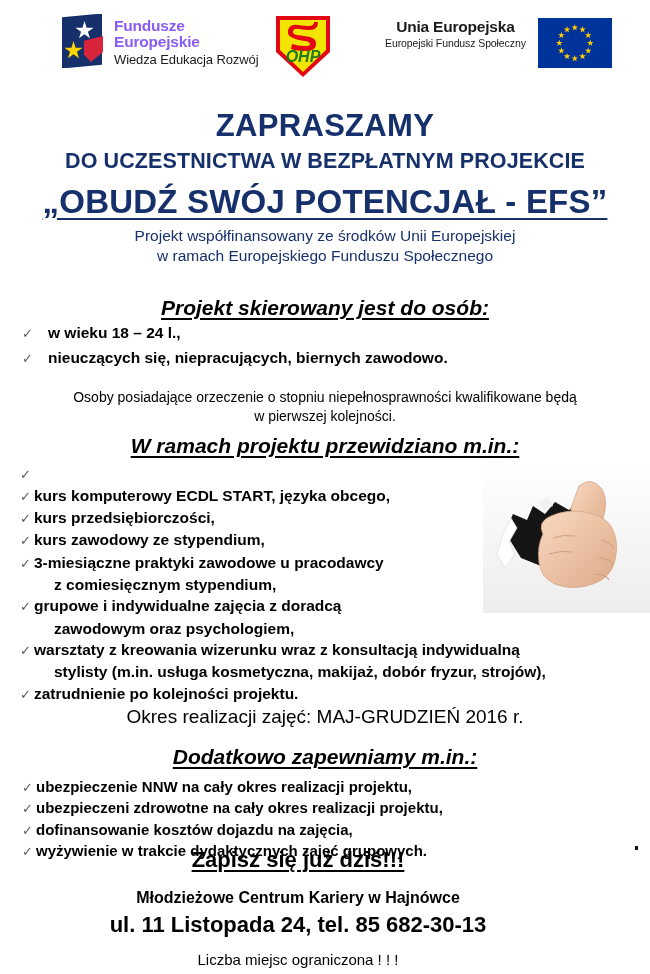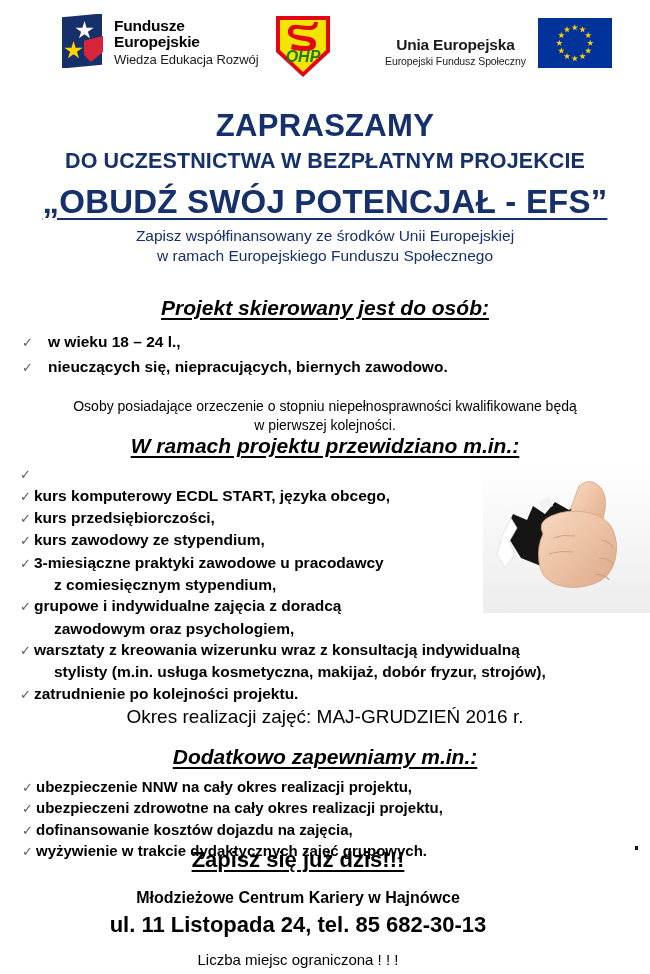--- a/index.html
+++ b/index.html
@@ -63,21 +63,21 @@
     position: absolute;
     left: 22px; top: 22px;
     width: 19px; height: 26px;
     background: #d9253b;
     clip-path: polygon(0% 18%, 100% 0%, 100% 62%, 36% 100%, 0% 72%);
   }
   .fe-text { line-height: 1.02; }
   .fe-text .l1, .fe-text .l2 {
     font-size: 15.5px;
     font-weight: bold;
-    color: #000000;
+    color: #8b5cf6;
     letter-spacing: -0.2px;
   }
   .fe-text .l3 {
     font-size: 13px;
     color: #1a1a1a;
     margin-top: 3px;
     letter-spacing: -0.1px;
   }
 
   
@@ -88,21 +88,21 @@
     width: 62px;
     height: 68px;
   }
 
   
   .ue-logo {
     position: absolute;
     left: 385px;
     top: 18px;
     display: flex;
-    align-items: flex-end;
+    align-items: flex-start;
     gap: 12px;
   }
   .ue-text { text-align: center; line-height: 1.1; }
   .ue-text .l1 {
     font-size: 15.5px;
     font-weight: bold;
     color: #1a1a1a;
     letter-spacing: -0.2px;
   }
   .ue-text .l2 {
@@ -195,21 +195,21 @@
   }
 
   .para-center {
     text-align: center;
     font-size: 14px;
     line-height: 1.35;
   }
 
   
   .sec1 { position: absolute; left: 0; top: 296px; width: 650px; }
-  .sec1 .section-head { margin-bottom: 9px; }
+  .sec1 .section-head { }
   .sec1 .bullets { padding-left: 22px; }
   .sec1 .bullets li { line-height: 1.62; }
   .sec1 .chk { width: 26px; }
   .sec1 .para-center { margin-top: 18px; }
 
   
   .sec2 { position: absolute; left: 0; top: 434px; width: 650px; }
   .sec2 .section-head { margin-bottom: 8px; }
   .sec2 .bullets { padding-left: 20px; }
   .sec2 .bullets li { line-height: 1.44; }
@@ -324,21 +324,21 @@
         <div class="ue-star" style="left: 25.75px; top: 8.07661px;"></div>
       </div>
   </div>
 
 </div>
 
 <div class="t-zapraszamy navy">ZAPRASZAMY</div>
 <div class="t-do-uczestnictwa navy">DO UCZESTNICTWA W BEZPŁATNYM PROJEKCIE</div>
 <div class="t-main navy">„OBUDŹ SWÓJ POTENCJAŁ - EFS”</div>
 <div class="t-sub navy">
-  <div>Zapisz współfinansowany ze środków Unii Europejskiej</div>
+  <div>Projekt współfinansowany ze środków Unii Europejskiej</div>
   <div>w ramach Europejskiego Funduszu Społecznego</div>
 </div>
 
 <div class="sec1">
   <div class="section-head">Projekt skierowany jest do osób:</div>
   <ul class="bullets" id="target-list">
       <li>
         <span class="chk">✓</span>
         <span>w wieku 18 – 24 l.,</span>
       </li>

